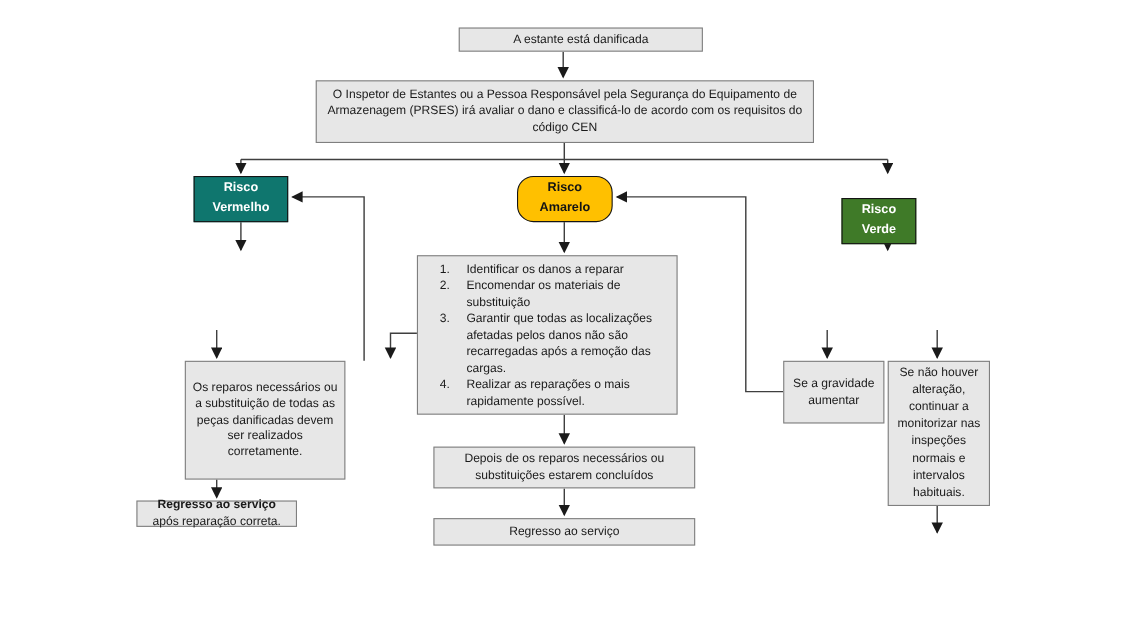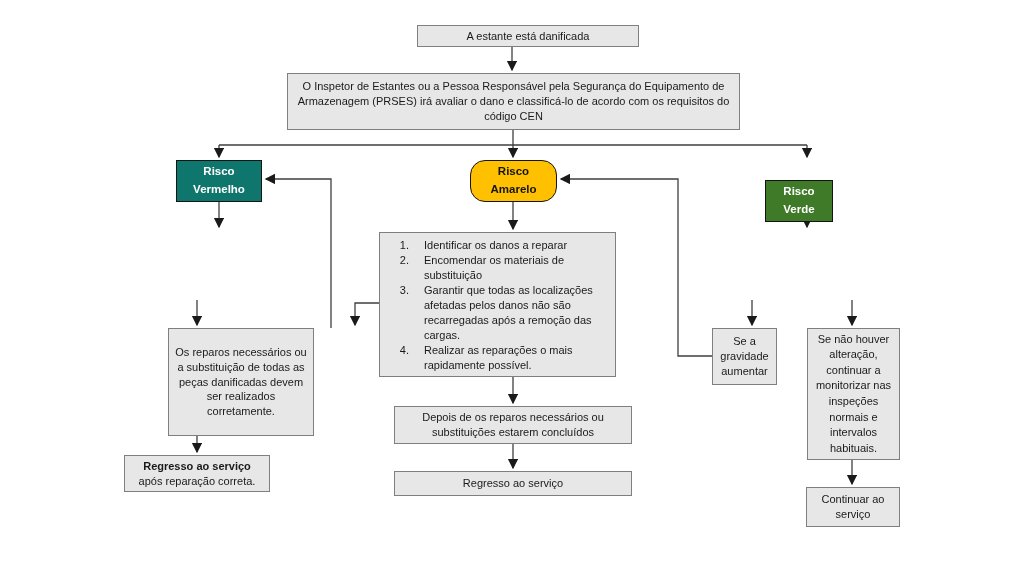--- a/index.html
+++ b/index.html
@@ -44,28 +44,28 @@
   .risk-green  { background: #3f7a28; color: #ffffff; }
 
   
   #start          { left: 417px; top: 25px;  width: 222px; height: 22px; }
   #assessment     { left: 287px; top: 73px;  width: 453px; height: 57px; }
   #risk-red       { left: 176px; top: 160px; width: 86px;  height: 42px; }
   #risk-yellow    { left: 470px; top: 160px; width: 87px;  height: 42px; border-radius: 15px; }
   #risk-green     { left: 765px; top: 160px; width: 68px;  height: 42px; margin-top: 20px; }
   #red-unload     { left: 124px; top: 230px; width: 189px; height: 70px; }
   #red-repairs    { left: 124px; top: 328px; width: 146px; height: 108px; margin-left: 44px; }
-  #red-return     { left: 124px; top: 455px; width: 146px; height: 37px; }
+  #red-return     { left: 124px; top: 455px; width: 146px; height: 24px; }
   #escalation     { left: 291px; top: 328px; width: 80px;  height: 164px; line-height: 1.42; }
   #yellow-steps   { left: 379px; top: 232px; width: 237px; height: 145px;
                     align-items: flex-start; text-align: left; padding: 5px 6px 4px 4px; }
   #yellow-after   { left: 394px; top: 406px; width: 238px; height: 38px; }
   #yellow-return  { left: 394px; top: 471px; width: 238px; height: 25px; }
   #green-register { left: 712px; top: 230px; width: 188px; height: 70px; }
-  #green-severity { left: 712px; top: 328px; width: 65px;  height: 57px; }
+  #green-severity { left: 712px; top: 328px; width: 92px;  height: 57px; }
   #green-nochange { left: 807px; top: 328px; width: 93px;  height: 132px; line-height: 1.42; }
   #green-continue { left: 806px; top: 487px; width: 94px;  height: 40px; }
 
   #yellow-steps ol {
     margin: 0;
     padding-left: 28px;
     list-style: decimal outside;
   }
   #yellow-steps li {
     padding-left: 12px;
@@ -161,17 +161,14 @@
 
 
   <div class="node" id="green-severity">
     <span>Se a gravidade aumentar</span>
   </div>
 
   <div class="node" id="green-nochange">
     <span>Se não houver alteração, continuar a monitorizar nas inspeções normais e intervalos habituais.</span>
   </div>
 
-  <div class="node" id="green-continue">
-    <span>Continuar ao serviço</span>
-  </div>
 
 </div>
 
 </body></html>

